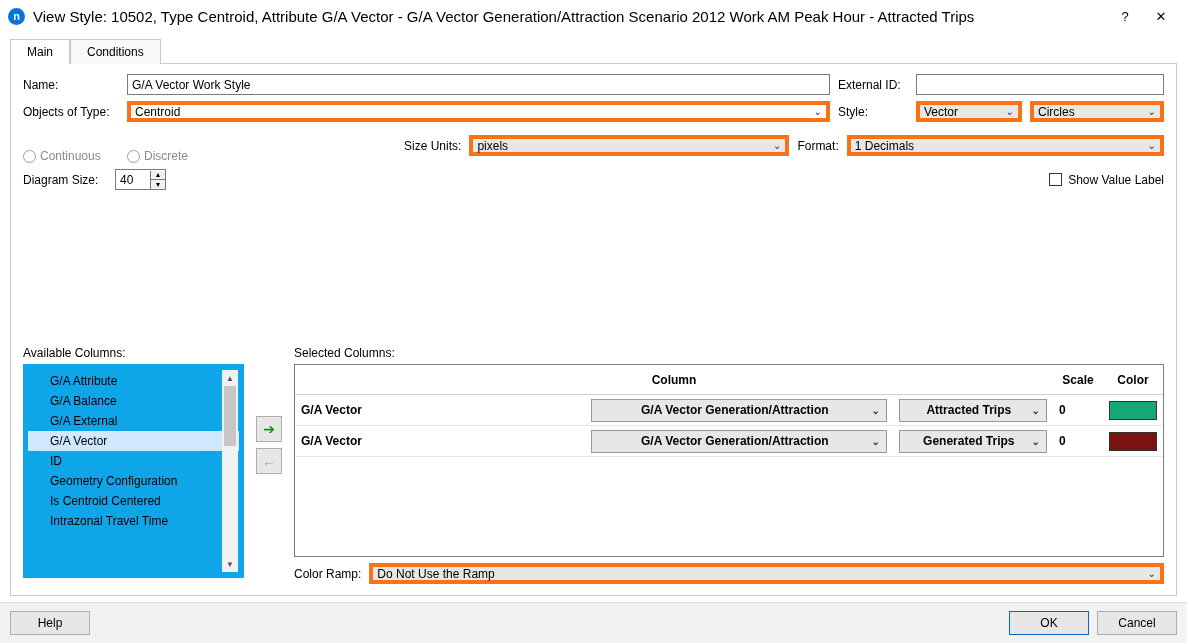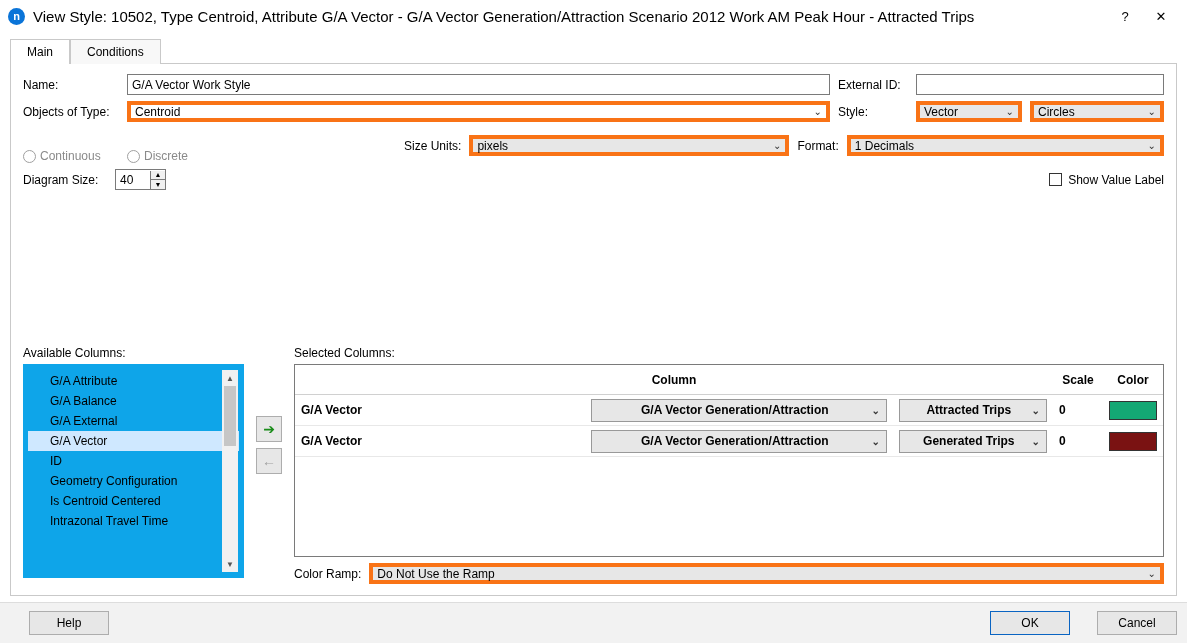--- a/index.html
+++ b/index.html
@@ -93,21 +93,20 @@
     display:flex;align-items:center;padding:0 6px;font-size:12px;
   }
   .mini-combo .caret{margin-left:auto;font-size:10px;color:#333;}
   .swatch{width:52px;height:19px;border:1px solid #333;}
   .ramp-row{display:flex;align-items:center;gap:8px;margin-top:6px;}
   .button-bar{display:flex;padding:8px 10px;gap:8px;background:#f2f2f2;border-top:1px solid #ddd;}
   .btn{
     min-width:80px;height:24px;border:1px solid #adadad;background:#e7e7e7;
     display:flex;align-items:center;justify-content:center;font-size:12px;
     padding:0 18px;
-    margin-left:19px;
   }
   .btn.primary{border:1px solid #0a64c2;background:#e7e7e7;}
 </style>
 </head>
 <body>
 
 <div class="window">
 
   <div class="titlebar">
     <div class="app-icon">n</div>

